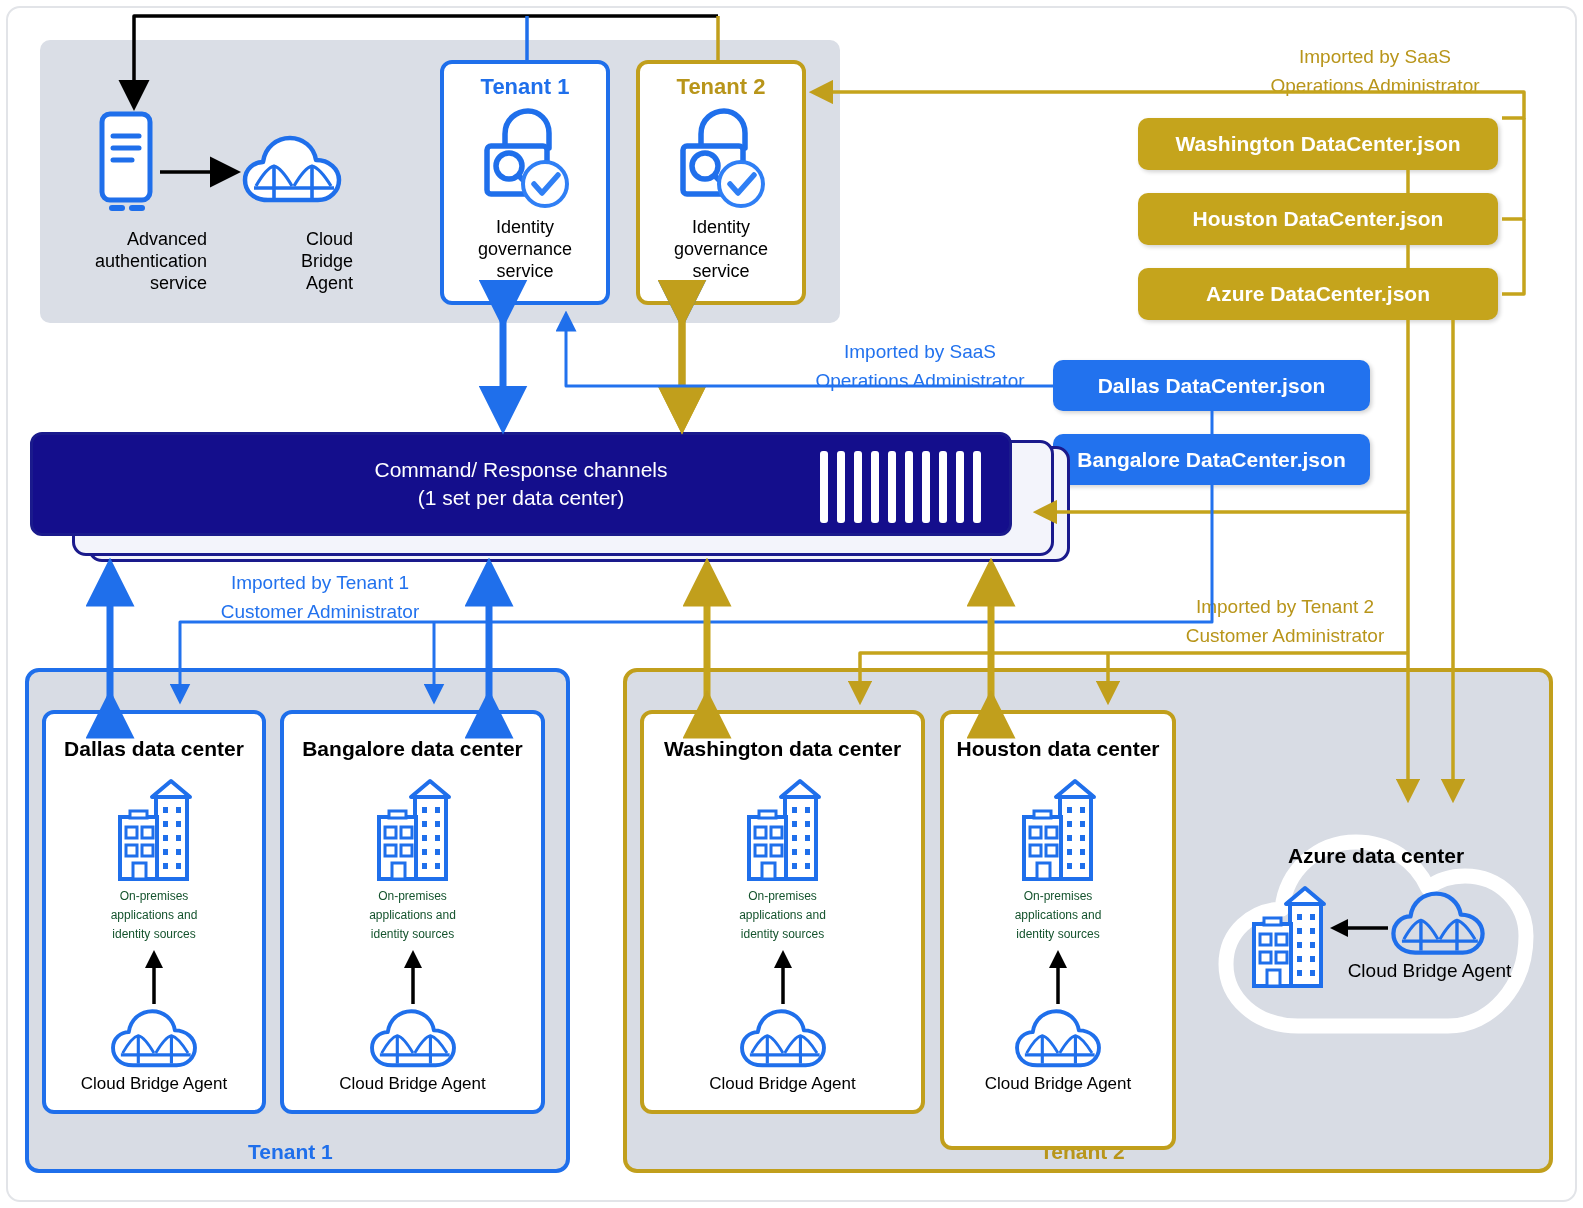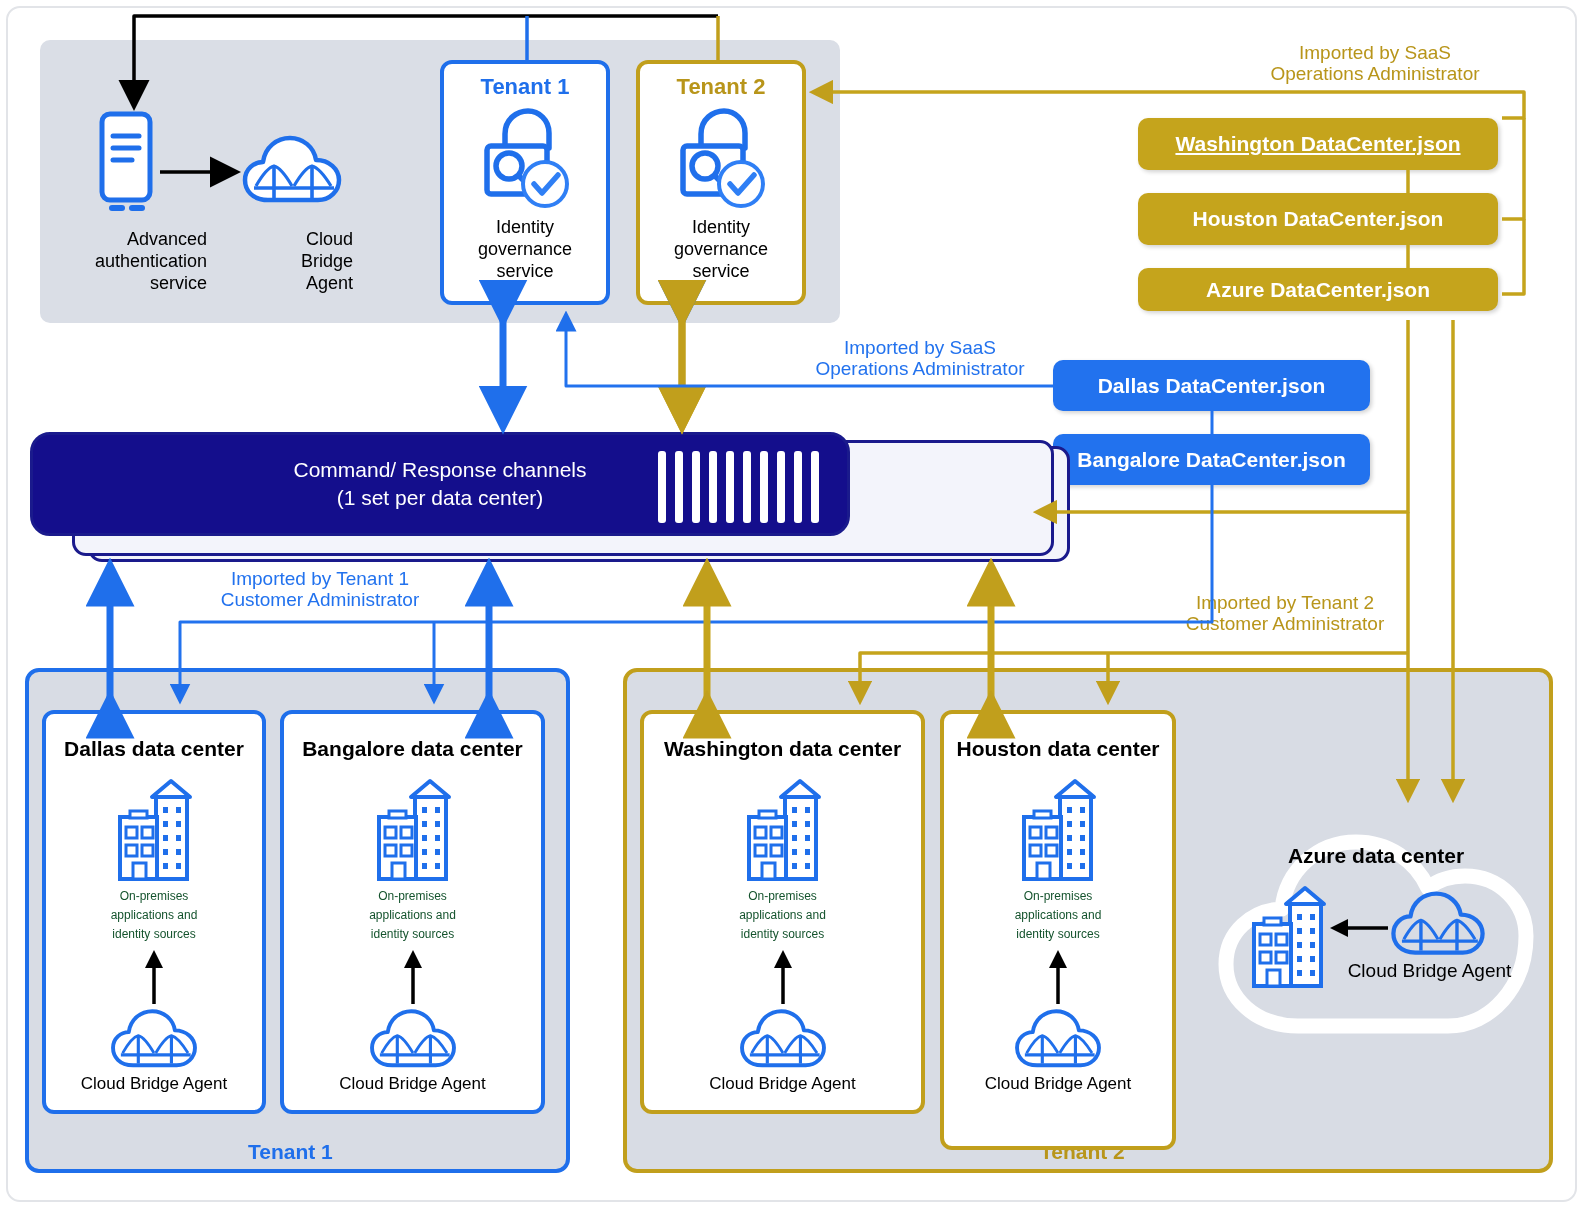--- a/index.html
+++ b/index.html
@@ -27,33 +27,33 @@
   .svc-title.b{color:#1f6feb;}
   .svc-title.g{color:#b8951a;}
   .svc-text{font-size:18px;line-height:22px;color:#000;margin-top:2px;}
 
   
   .pill{position:absolute;border-radius:10px;color:#fff;font-size:21px;font-weight:bold;
         display:flex;align-items:center;justify-content:center;box-sizing:border-box;
         box-shadow:2px 2px 4px rgba(0,0,0,.18);}
   .pill.gold{background:#c5a41c;}
   .pill.blue{background:#2272ee;}
-  .p-wash{left:1138px;top:118px;width:360px;height:52px;text-decoration:underline;}
+  .p-wash{left:1138px;top:118px;width:360px;height:52px;}
   .p-hous{left:1138px;top:193px;width:360px;height:52px;}
-  .p-azur{left:1138px;top:268px;width:360px;height:43px;}
+  .p-azur{left:1138px;top:268px;width:360px;height:52px;}
   .p-dall{left:1053px;top:360px;width:317px;height:51px;}
   .p-bang{left:1053px;top:434px;width:317px;height:51px;}
 
   
   .cmd-stack{position:absolute;left:30px;top:432px;width:1010px;height:130px;}
   .cmd-shadow{position:absolute;border:3px solid #1a1a8c;border-radius:14px;background:#f3f4fb;box-sizing:border-box;}
   .cmd-s2{left:58px;top:14px;width:982px;height:116px;}
   .cmd-s1{left:42px;top:8px;width:982px;height:116px;}
-  .cmd-main{position:absolute;left:0px;top:0px;width:820px;height:104px;background:#140e8c;
-            border:3px solid #1a1a8c;border-radius:20px;box-sizing:border-box;
+  .cmd-main{position:absolute;left:0px;top:0px;width:982px;height:104px;background:#140e8c;
+            border:3px solid #1a1a8c;border-radius:12px;box-sizing:border-box;
             display:flex;align-items:center;justify-content:center;}
   .cmd-text{color:#fff;font-size:21px;line-height:28px;text-align:center;}
   .bars{position:absolute;right:28px;top:16px;display:flex;gap:9px;}
   .bars i{display:block;width:8px;height:72px;background:#fff;border-radius:3px;}
 
   
   .dc{position:absolute;background:#fff;border-radius:12px;box-sizing:border-box;text-align:center;}
   .dc.b{border:4px solid #1f6feb;}
   .dc.g{border:4px solid #c19f1c;}
   .dc-title{font-size:21px;font-weight:bold;color:#000;margin-top:23px;}
@@ -64,21 +64,21 @@
   .dc-bang{left:280px;top:710px;width:265px;height:404px;}
   .dc-wash{left:640px;top:710px;width:285px;height:404px;}
   .dc-hous{left:940px;top:710px;width:236px;height:440px;}
 
   
   .azure{position:absolute;left:1212px;top:812px;width:328px;height:226px;}
   .azure-title{position:absolute;left:0;top:32px;width:328px;text-align:center;font-size:21px;font-weight:bold;color:#000;}
   .azure-cba{position:absolute;left:110px;top:148px;width:215px;text-align:center;font-size:19px;color:#000;}
 
   
-  .ann{position:absolute;font-size:19px;line-height:21px;text-align:center;}
+  .ann{position:absolute;font-size:19px;line-height:29px;text-align:center;}
   .ann.gold{color:#b8951a;}
   .ann.blue{color:#2272ee;}
   .a-saas-gold{left:1225px;top:42px;width:300px;}
   .a-saas-blue{left:790px;top:337px;width:260px;}
   .a-t1{left:190px;top:568px;width:260px;}
   .a-t2{left:1155px;top:592px;width:260px;}
 
   .fig-cap{position:absolute;font-size:18px;line-height:22px;color:#000;text-align:right;}
   .cap-auth{left:52px;top:228px;width:155px;}
   .cap-cba{left:228px;top:228px;width:125px;}

